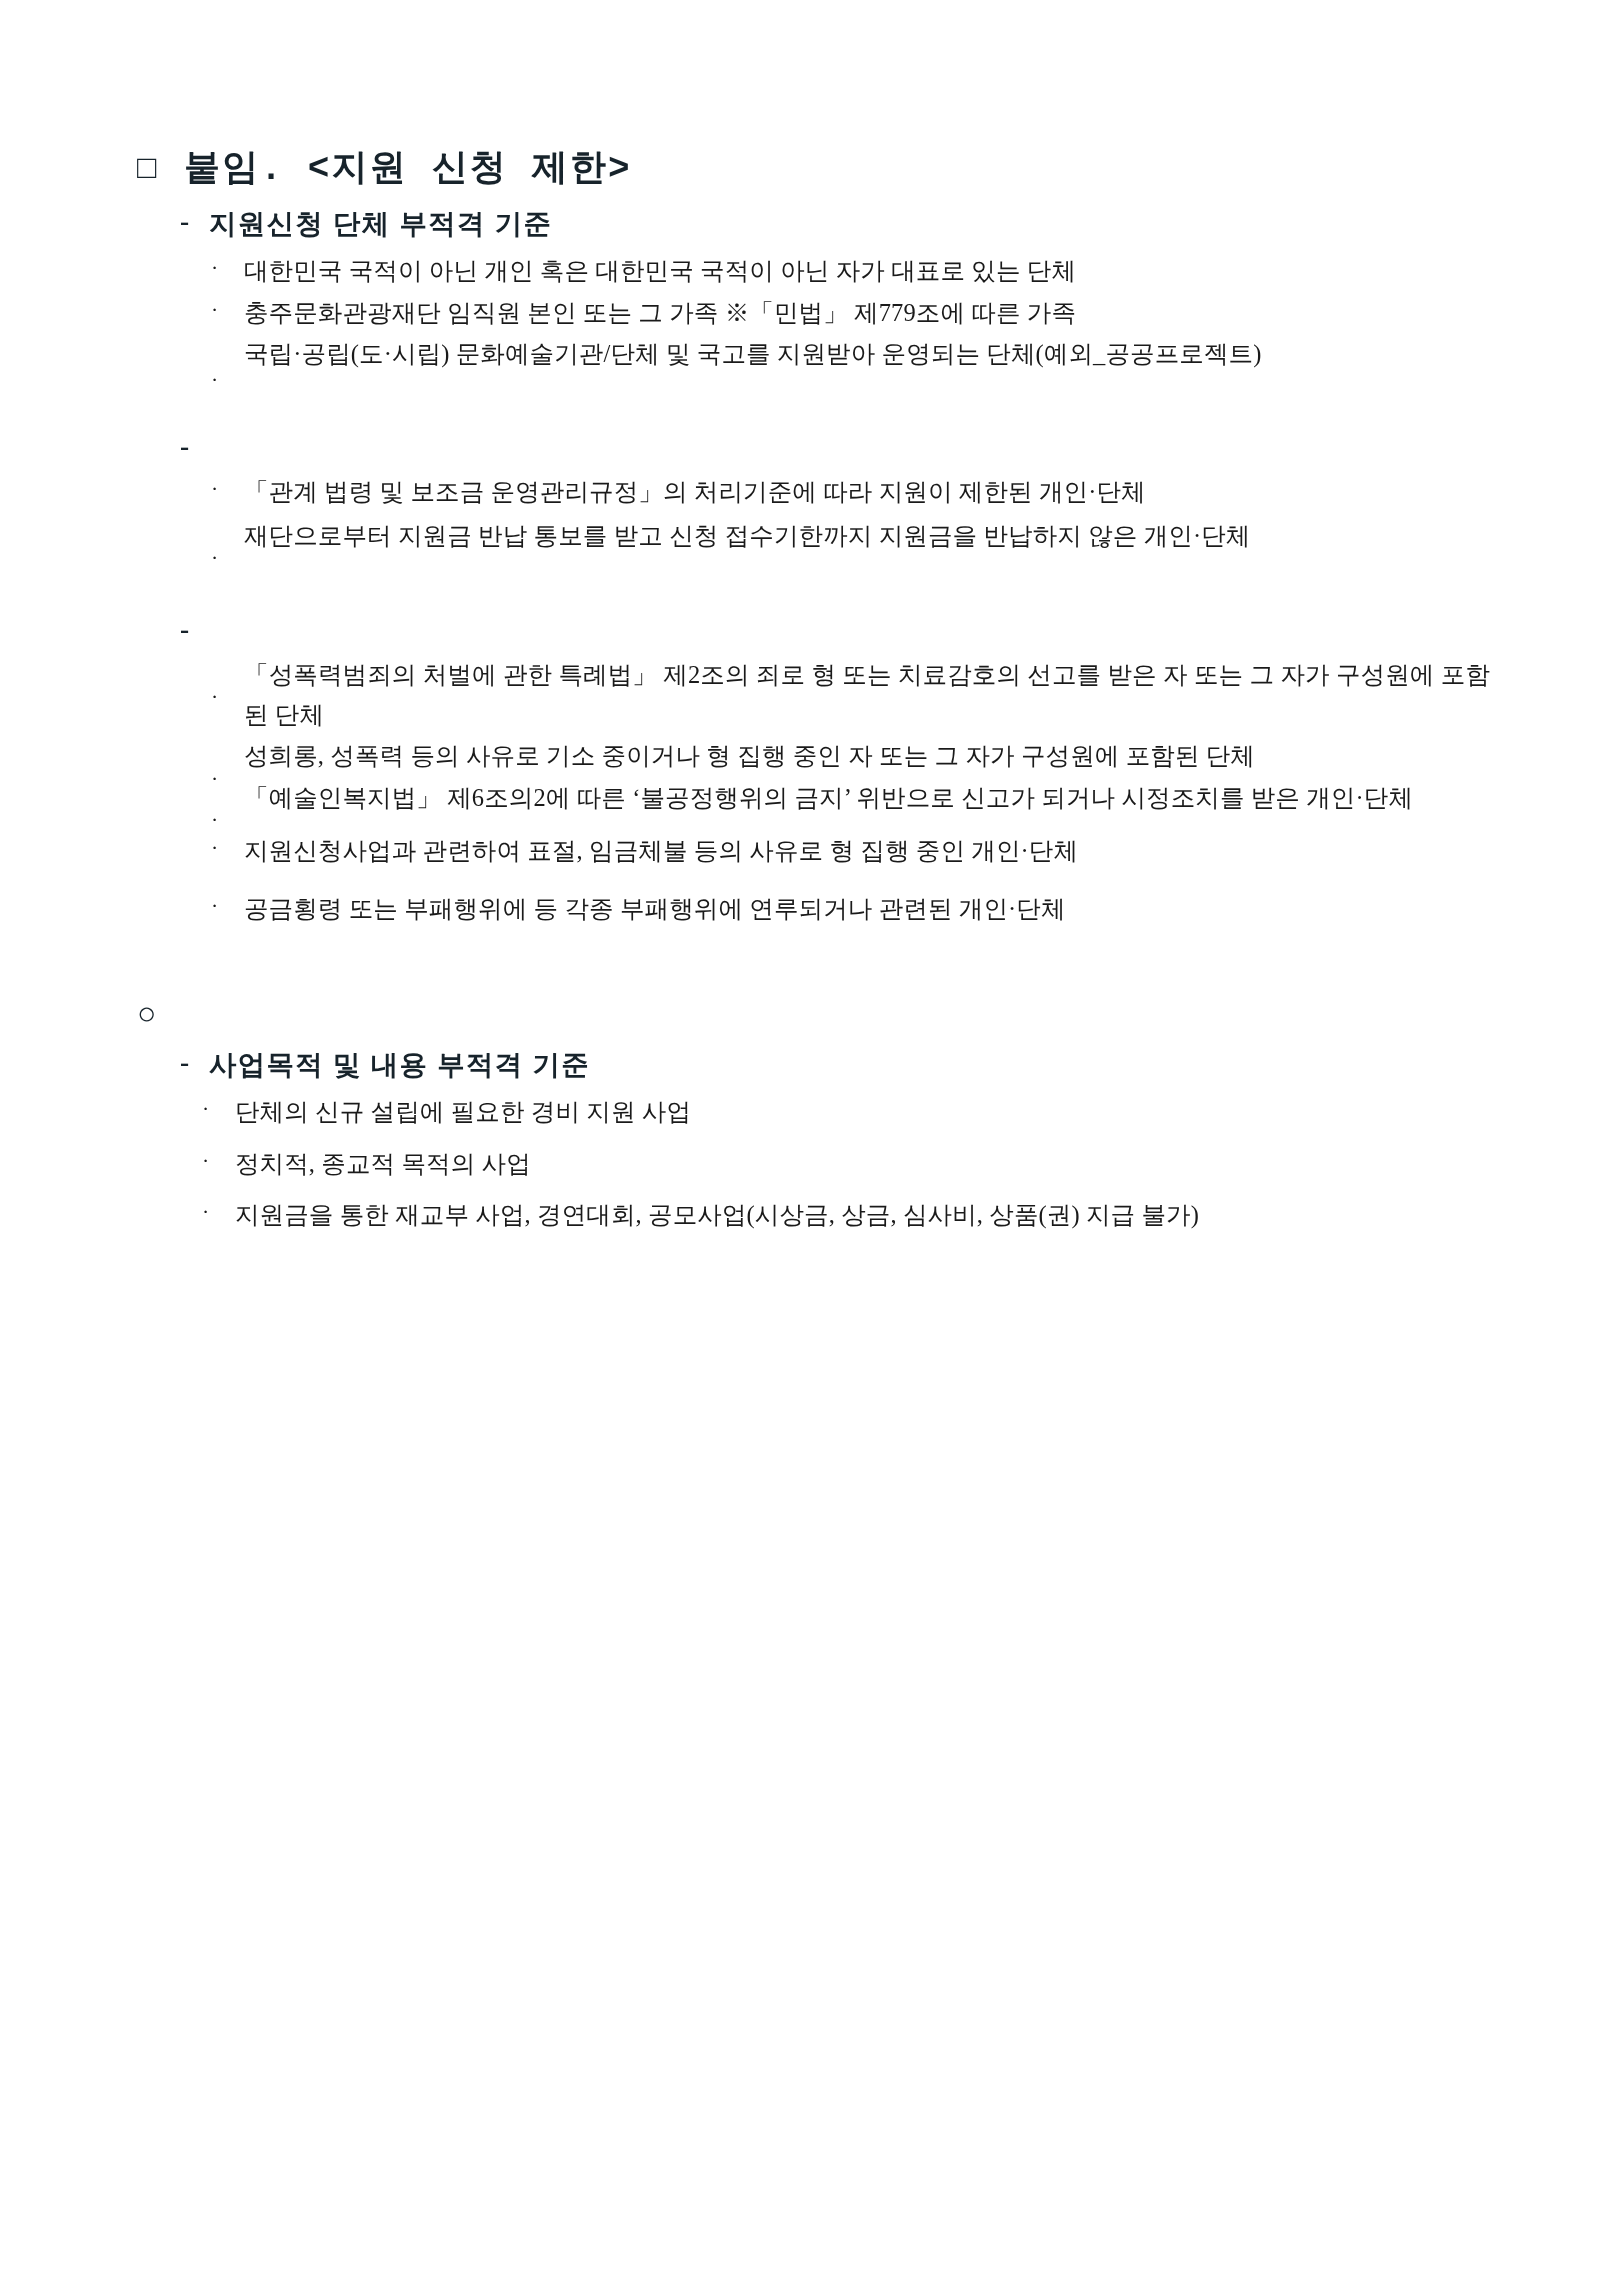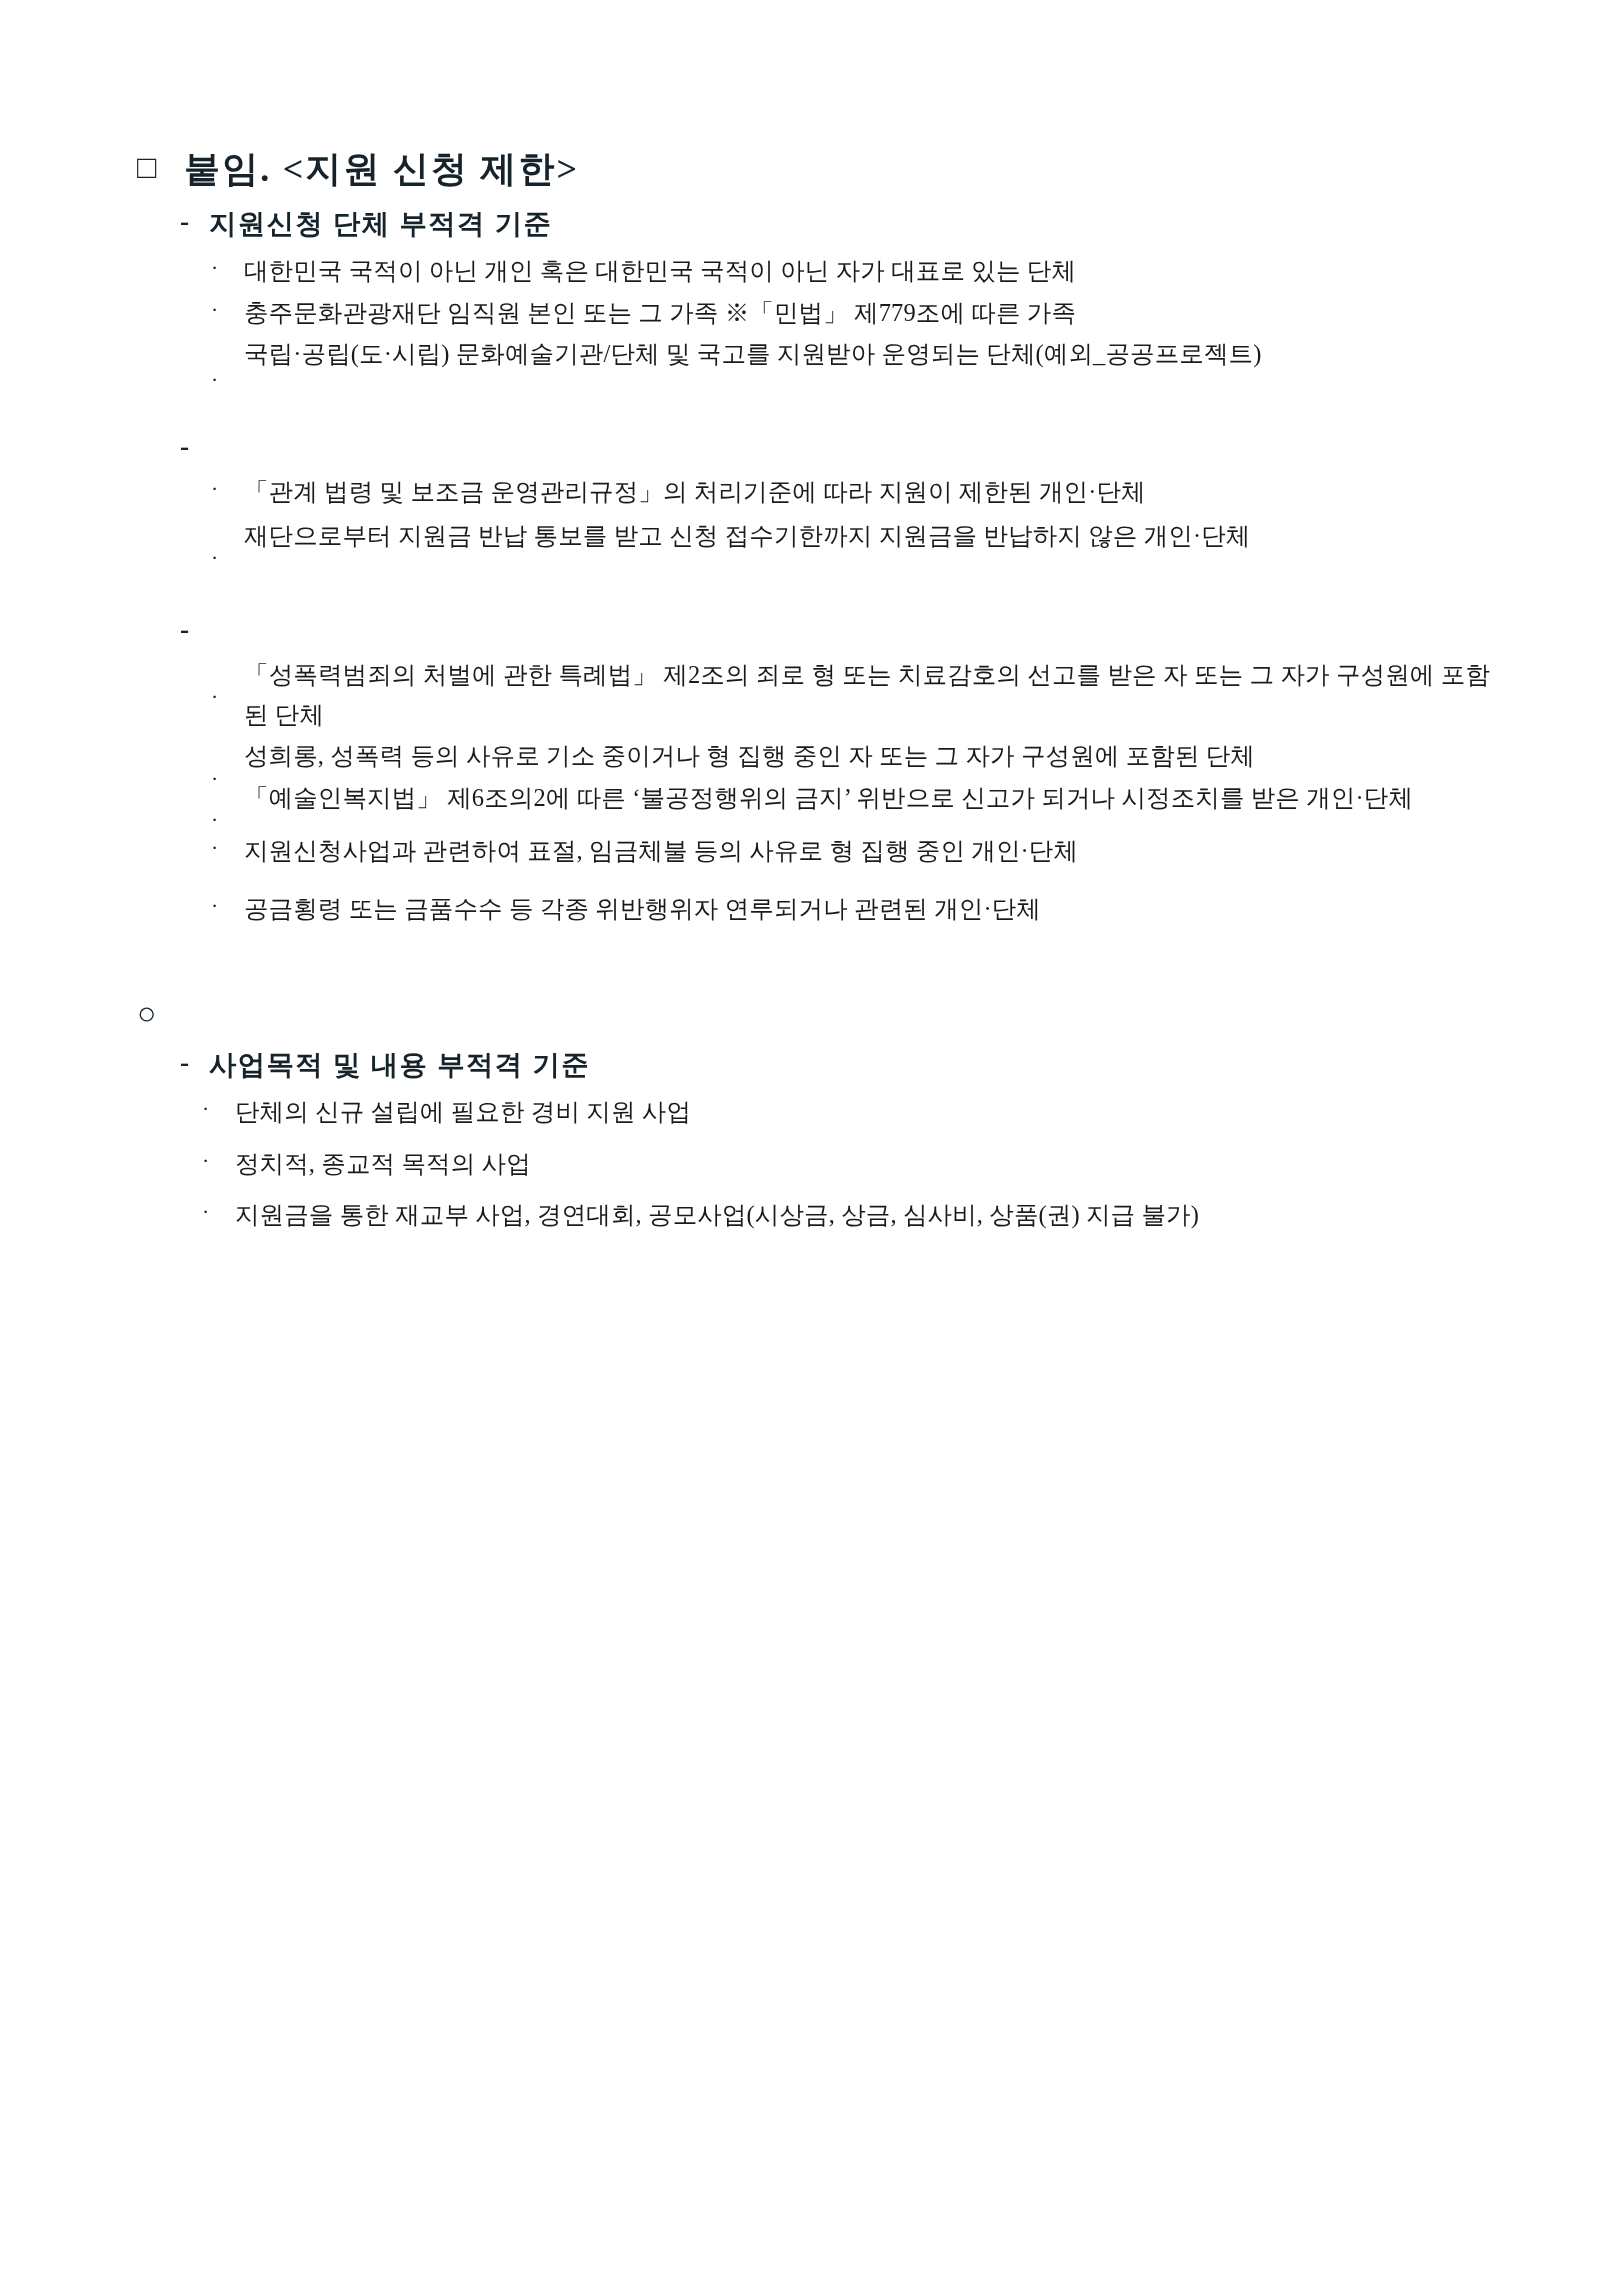--- a/index.html
+++ b/index.html
@@ -36,21 +36,21 @@
   .h1-row .marker {
     width: 47px;
     flex: 0 0 47px;
     font-size: 32px;
     line-height: 1.25;
     font-weight: normal;
     color: #17232b;
   }
   .h1-row .h1-text {
     line-height: 1.25;
-    font-family: Liberation Serif, serif;
+    font-family: Liberation Mono, monospace;
     letter-spacing: 0.06em;
     text-align: center;
   }
 
   
   .h2-row {
     display: flex;
     align-items: flex-start;
     font-size: 27.4px;
     font-weight: bold;
@@ -176,21 +176,21 @@
       <div class="bullet-row justify shift-dot2">
         <span class="dot">·</span>
         <span class="btext">「예술인복지법」 제6조의2에 따른 ‘불공정행위의 금지’ 위반으로 신고가 되거나 시정조치를 받은 개인·단체</span>
       </div>
       <div class="bullet-row" style="margin-top:13.7px;">
         <span class="dot">·</span>
         <span class="btext">지원신청사업과 관련하여 표절, 임금체불 등의 사유로 형 집행 중인 개인·단체</span>
       </div>
       <div class="bullet-row" style="margin-top:17.6px;">
         <span class="dot">·</span>
-        <span class="btext">공금횡령 또는 금품수수 등 각종 위반행위자 연루되거나 관련된 개인·단체</span>
+        <span class="btext">공금횡령 또는 부패행위에 등 각종 부패행위에 연루되거나 관련된 개인·단체</span>
       </div>
     </div>
 
     <div class="gap-xl"></div>
 
     <div class="h1-row">
       <span class="marker">○</span>
     </div>
 
     <div class="h2-row">

